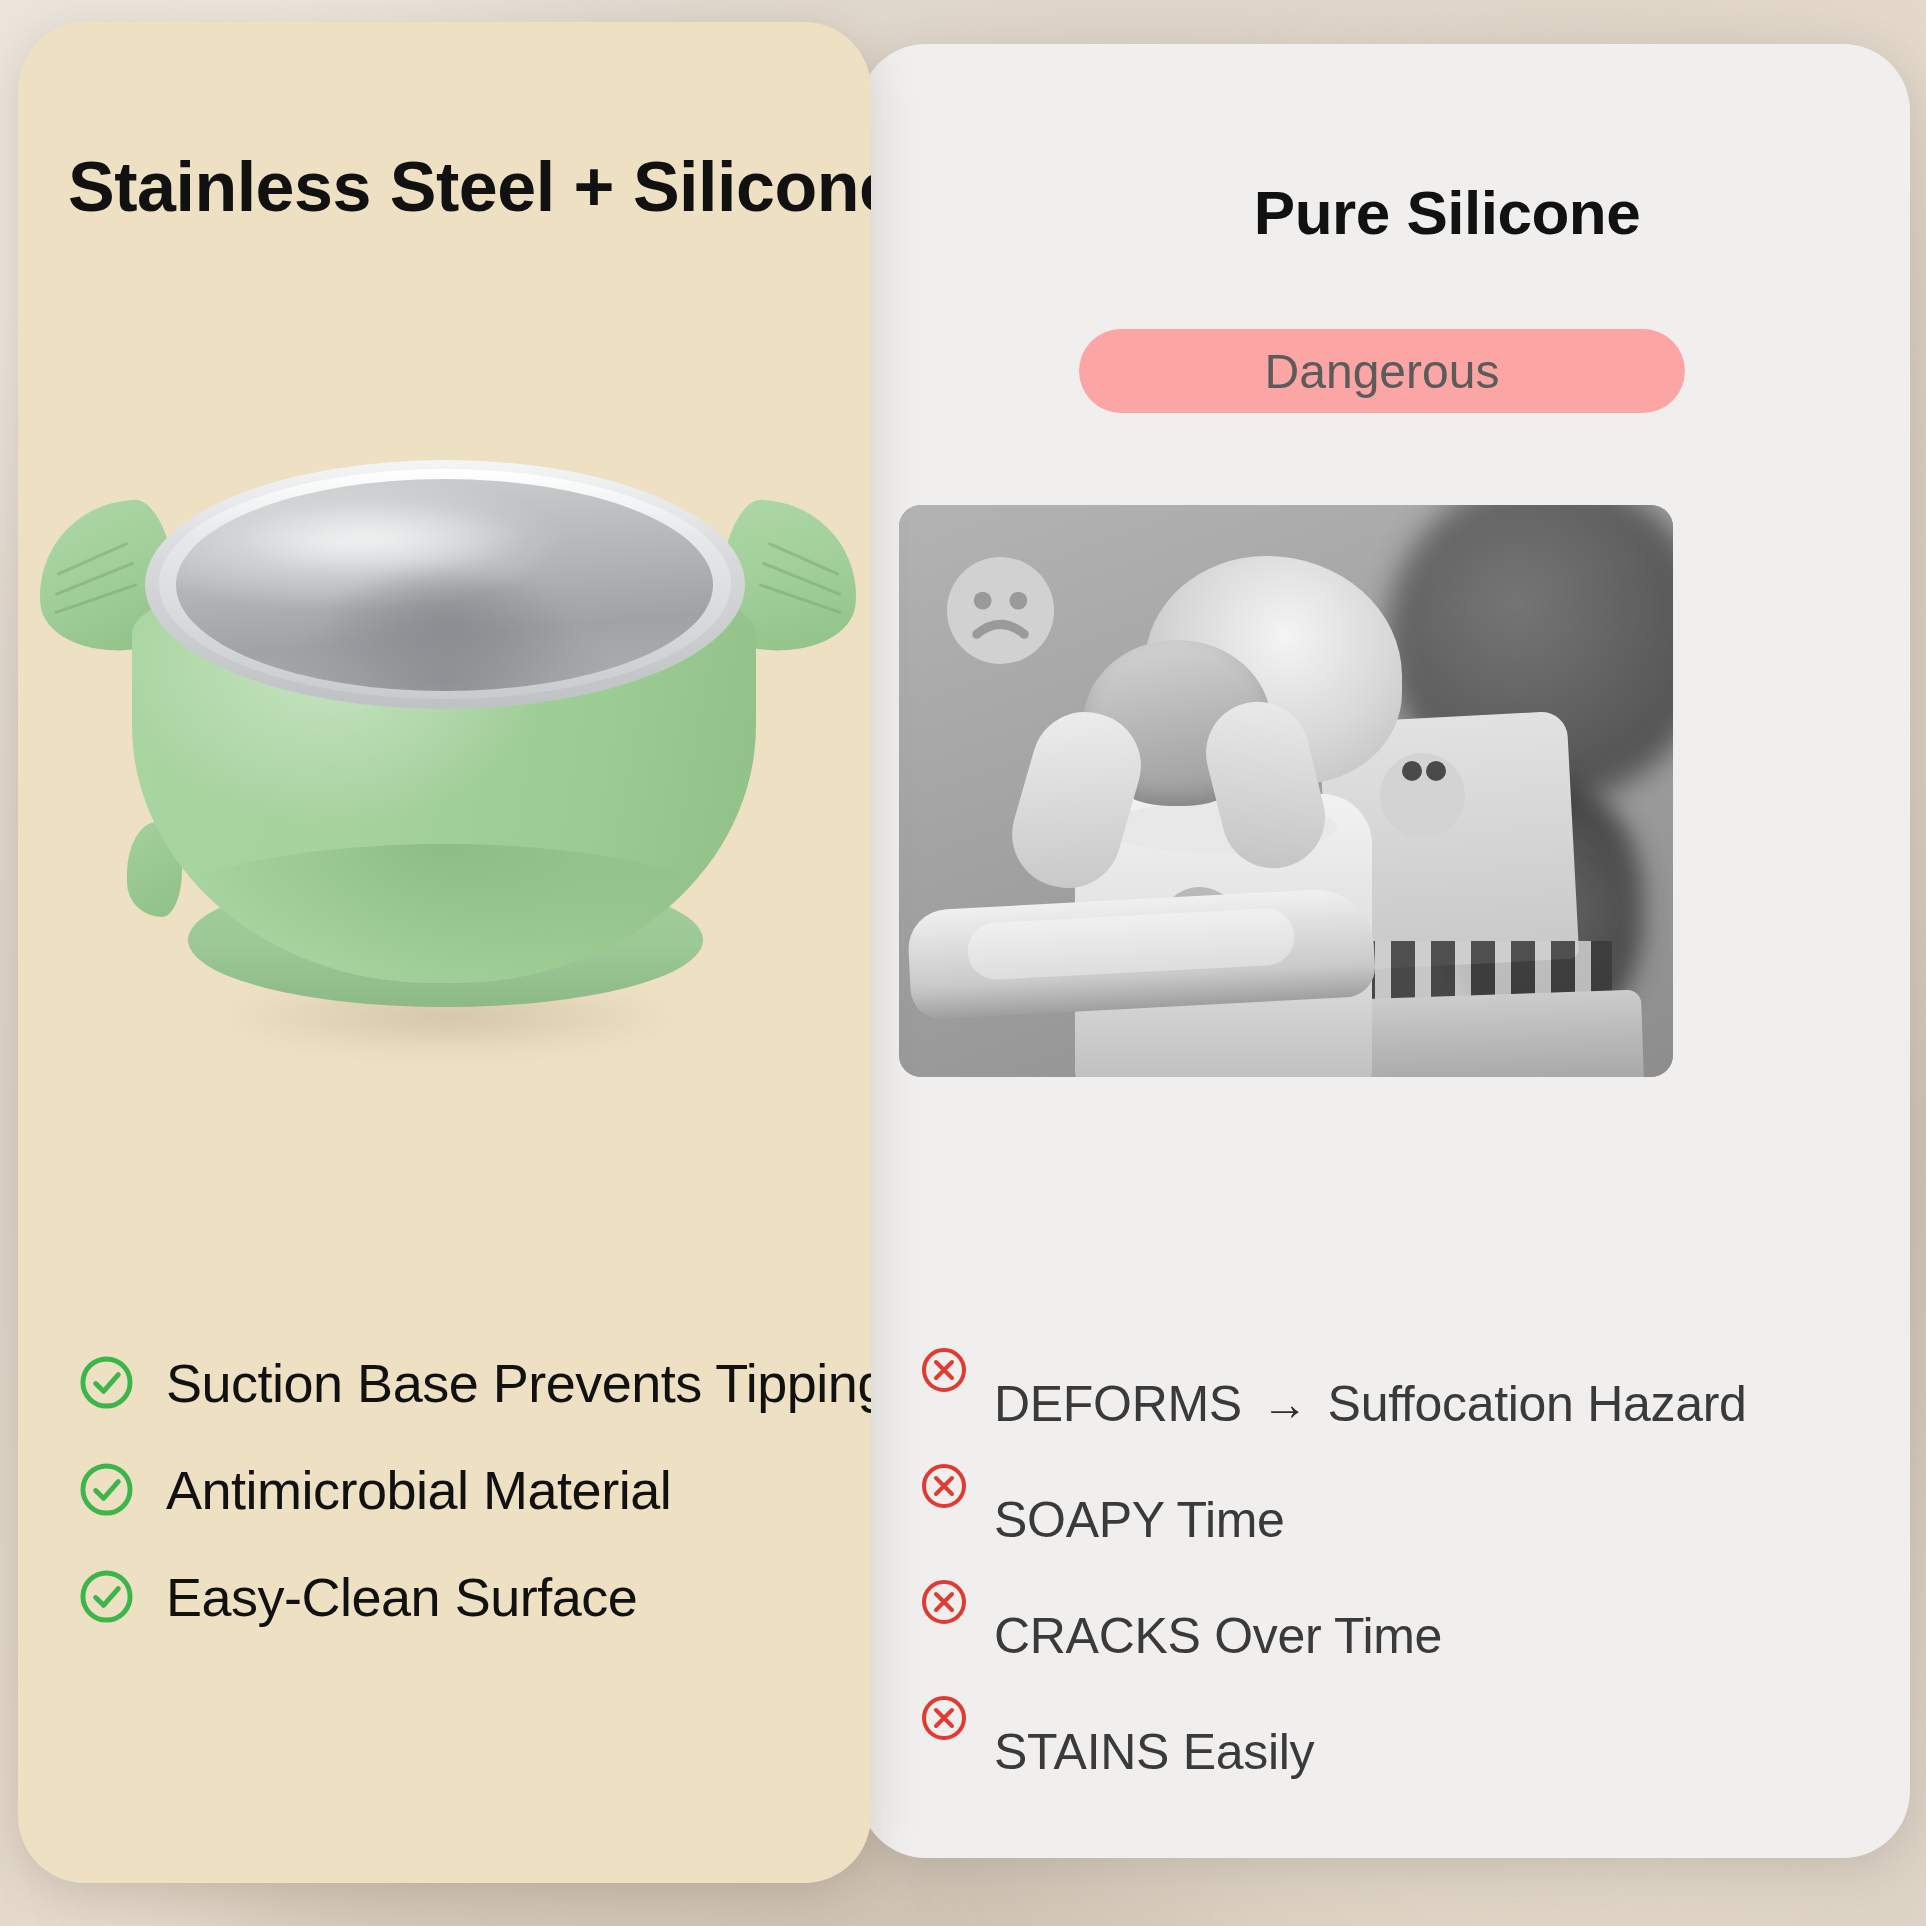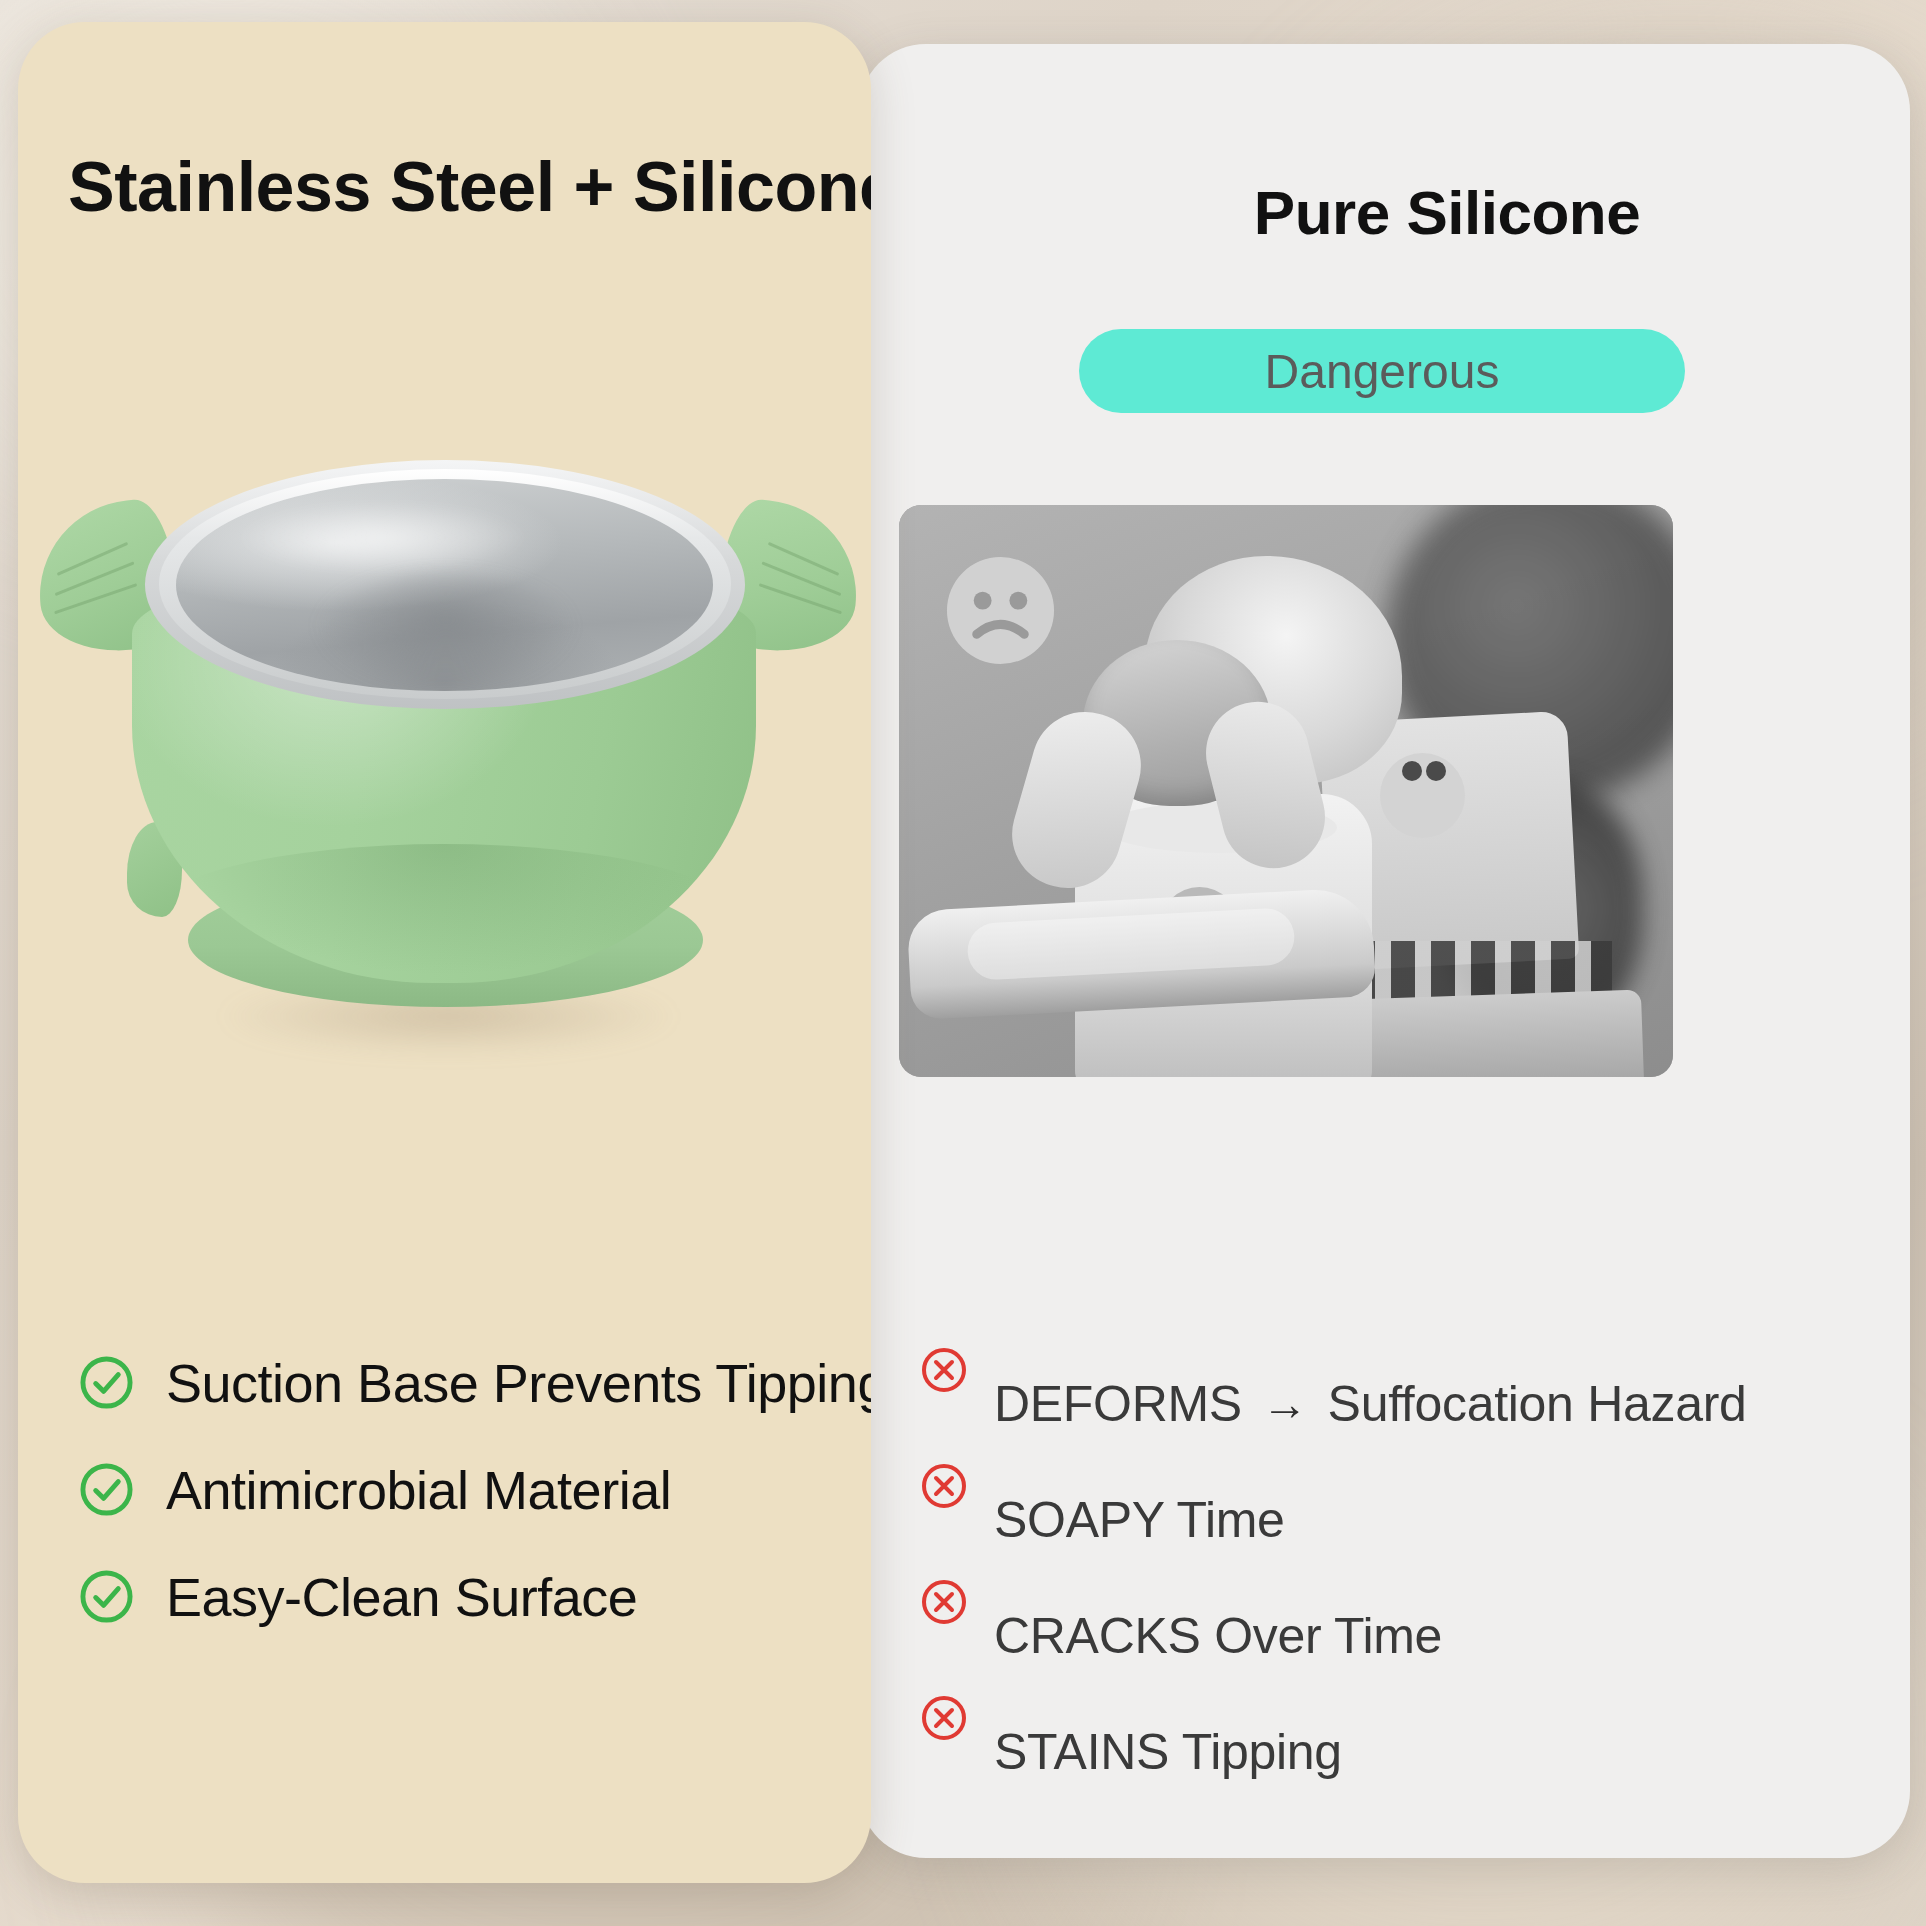--- a/index.html
+++ b/index.html
@@ -100,21 +100,21 @@
     height: 91px;
     background: #d8c191;
     color: #ffffff;
     font-size: 54px;
   }
   .badge-bad {
     left: 220px;
     top: 285px;
     width: 606px;
     height: 84px;
-    background: #5eead4;
+    background: #fca5a5;
     color: #5b5b5b;
     font-size: 48px;
   }
 
   
   .bowl-stage {
     position: absolute;
     left: 0; right: 0;
     top: 396px;
     height: 782px;
@@ -651,21 +651,21 @@
       </li>
 
       <li class="con-row">
         <span class="icon-x">
           <svg viewBox="0 0 48 48" width="48" height="48">
             <circle cx="24" cy="24" r="20" fill="none" stroke="#e03a33" stroke-width="4"></circle>
             <path d="M16 16 L32 32 M32 16 L16 32" fill="none" stroke="#e03a33" stroke-width="4" stroke-linecap="round"></path>
           </svg>
         </span>
         <span class="con-text">
-          <span>STAINS Tipping</span>
+          <span>STAINS Easily</span>
         </span>
       </li>
 
     </ul>
   </section>
 
 </div>
 
 
 </body></html>

